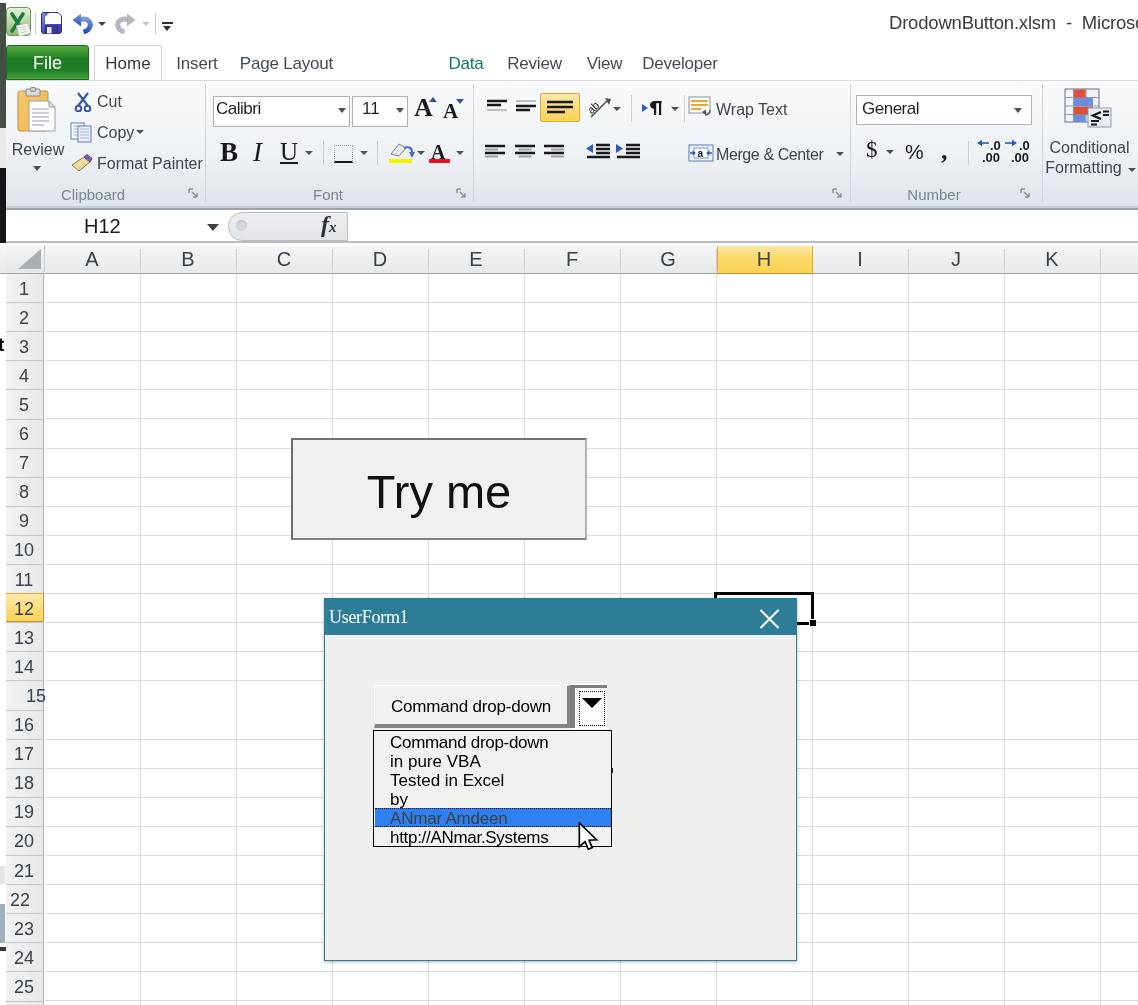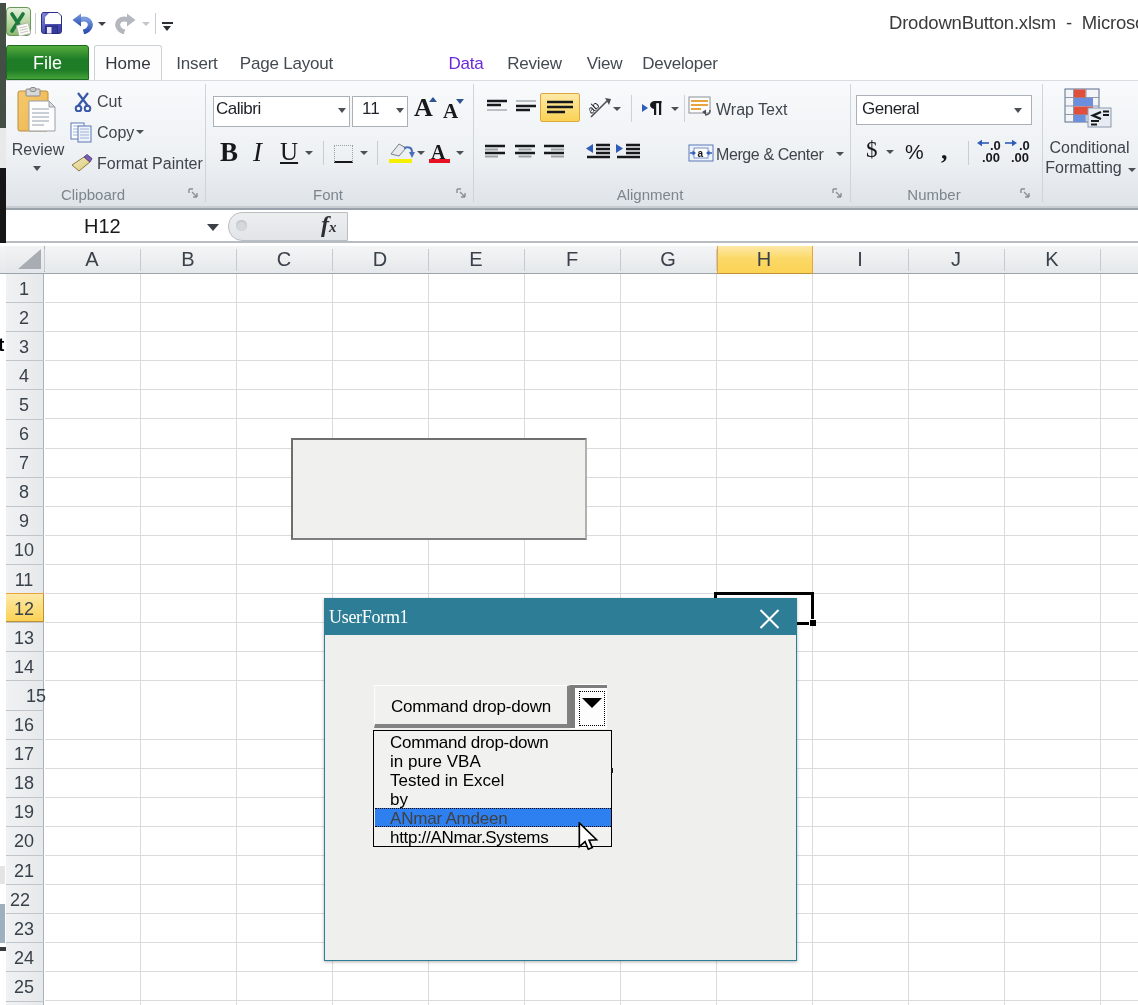--- a/index.html
+++ b/index.html
@@ -70,37 +70,36 @@
 <div class="abs" style="left:163px;top:26px;width:0;height:0;border-left:4.5px solid transparent;border-right:4.5px solid transparent;border-top:5px solid #2b2f34;"></div>
 
 <div class="abs" id="tabrow" style="left:0;top:45px;width:1138px;height:35px;background:#fff;"></div>
 <div class="abs" style="left:6px;top:45px;width:83px;height:35px;border-radius:3px 3px 0 0;background:linear-gradient(#55ab3c,#1f7d27 40%,#1e7c26 72%,#43a238);border:1px solid #1b6b20;box-sizing:border-box;"></div>
 <div class="abs tx" style="left:6px;top:53px;width:83px;text-align:center;font-size:18px;color:#fff;">File</div>
 <div class="abs" style="left:94px;top:45px;width:68px;height:36px;border-radius:3px 3px 0 0;background:#fdfdfd;border:1px solid #cdd2d8;border-bottom:none;box-sizing:border-box;"></div>
 <div class="abs tx" style="left:94px;top:54px;width:68px;text-align:center;font-size:17px;color:#33383e;">Home</div>
 <div class="abs tx" style="left:166px;top:54px;width:62px;text-align:center;font-size:17px;letter-spacing:-0.2px;color:#444a51;">Insert</div>
 <div class="abs tx" style="left:233px;top:54px;width:107px;text-align:center;font-size:17px;letter-spacing:-0.2px;color:#444a51;">Page Layout</div>
 <div class="abs tx" style="left:345px;top:54px;width:89px;text-align:center;font-size:17px;letter-spacing:-0.2px;color:#444a51;margin-top:26px;">Formulas</div>
-<div class="abs tx" style="left:439px;top:54px;width:54px;text-align:center;font-size:17px;letter-spacing:-0.2px;color:#6d28d9;">Data</div>
+<div class="abs tx" style="left:439px;top:54px;width:54px;text-align:center;font-size:17px;letter-spacing:-0.2px;color:#0f766e;">Data</div>
 <div class="abs tx" style="left:498px;top:54px;width:73px;text-align:center;font-size:17px;letter-spacing:-0.2px;color:#444a51;">Review</div>
 <div class="abs tx" style="left:576px;top:54px;width:57px;text-align:center;font-size:17px;letter-spacing:-0.2px;color:#444a51;">View</div>
 <div class="abs tx" style="left:638px;top:54px;width:84px;text-align:center;font-size:17px;letter-spacing:-0.2px;color:#444a51;">Developer</div>
 
 <div class="abs" id="ribbon" style="left:0;top:80px;width:1138px;height:126px;background:linear-gradient(#f8fafb,#eef1f4 60%,#e4e8ed 86%,#dfe4e9);border-top:1px solid #d8dce1;box-sizing:border-box;"></div>
 <div class="abs" style="left:0;top:206px;width:1138px;height:2px;background:#c8cdd3;"></div>
 <div class="abs" style="left:0;top:208px;width:1138px;height:2px;background:#9aa3ac;"></div>
 
 <div class="abs" style="left:205px;top:84px;width:1px;height:118px;background:#cfd4da;"></div>
 <div class="abs" style="left:473px;top:84px;width:1px;height:118px;background:#cfd4da;"></div>
 <div class="abs" style="left:850px;top:84px;width:1px;height:118px;background:#cfd4da;"></div>
 <div class="abs" style="left:1042px;top:84px;width:1px;height:118px;background:#cfd4da;"></div>
 
 <div class="abs tx" style="left:6px;top:186px;width:174px;text-align:center;font-size:15px;color:#7c848c;">Clipboard</div>
 <div class="abs tx" style="left:208px;top:186px;width:240px;text-align:center;font-size:15px;color:#7c848c;">Font</div>
-<div class="abs tx" style="left:476px;top:186px;width:348px;text-align:center;font-size:15px;color:#7c848c;">Alignment</div>
 <div class="abs tx" style="left:853px;top:186px;width:162px;text-align:center;font-size:15px;color:#7c848c;">Number</div>
 
 <svg class="abs" style="left:17px;top:87px;" width="42" height="56" viewBox="0 0 42 56">
   <rect x="1" y="4" width="30" height="40" rx="2" fill="url(#clip)" stroke="#b98d43"></rect>
   <defs>
         <linearGradient id="clip" x1="0" y1="0" x2="1" y2="1">
           <stop offset="0" stop-color="#f5c96e"></stop>
           <stop offset="1" stop-color="#eeb54e"></stop>
         </linearGradient>
       </defs>
@@ -378,20 +377,21 @@
 <div class="abs tx" style="left:6px;top:889.6px;width:28px;text-align:center;font-size:18px;color:#39414a;">22</div>
 <div class="abs" style="left:6px;top:913.2px;width:38px;height:1px;background:#c0c5ca;"></div>
 <div class="abs tx" style="left:6px;top:918.7px;width:36px;text-align:center;font-size:18px;color:#39414a;">23</div>
 <div class="abs" style="left:6px;top:942.3px;width:38px;height:1px;background:#c0c5ca;"></div>
 <div class="abs tx" style="left:6px;top:947.8px;width:36px;text-align:center;font-size:18px;color:#39414a;">24</div>
 <div class="abs" style="left:6px;top:971.4px;width:38px;height:1px;background:#c0c5ca;"></div>
 <div class="abs tx" style="left:6px;top:976.9px;width:36px;text-align:center;font-size:18px;color:#39414a;">25</div>
 <div class="abs" style="left:6px;top:1000.5px;width:38px;height:1px;background:#c0c5ca;"></div>
 
 <div class="abs" style="left:291px;top:438px;width:296px;height:102px;background:#f0f0ef;border:2px solid #6e6e6e;border-right-color:#b0b0b0;border-bottom-color:#7e7e7e;box-sizing:border-box;"></div>
+<div class="abs tx" style="left:291px;top:464px;width:296px;text-align:center;font-size:47px;color:#111;">Try me</div>
 
 <div class="abs" style="left:714px;top:591.5px;width:100px;height:33.5px;border:3.2px solid #000;box-sizing:border-box;"></div>
 <div class="abs" style="left:808.5px;top:618.5px;width:6.5px;height:6.5px;background:#000;border-top:1.5px solid #fff;border-left:1.5px solid #fff;box-sizing:content-box;"></div>
 
 <div class="abs" id="uform" style="left:324px;top:598px;width:473px;height:363px;background:#efefee;border:1px solid #2e7d96;box-shadow:0 1px 3px rgba(0,0,0,0.3);box-sizing:border-box;"></div>
 <div class="abs" id="utitle" style="left:324px;top:598px;width:473px;height:37px;background:#2e7d96;"></div>
 <div class="abs tx" style="left:329px;top:607px;font-size:18px;letter-spacing:-0.3px;color:#fff;font-family:Liberation Serif, serif;">UserForm1</div>
 <svg class="abs" style="left:759px;top:609px;" width="21" height="20" viewBox="0 0 21 20">
   <path d="M1.5 1 L19.5 19 M19.5 1 L1.5 19" stroke="#fff" stroke-width="2"></path>
 </svg>

